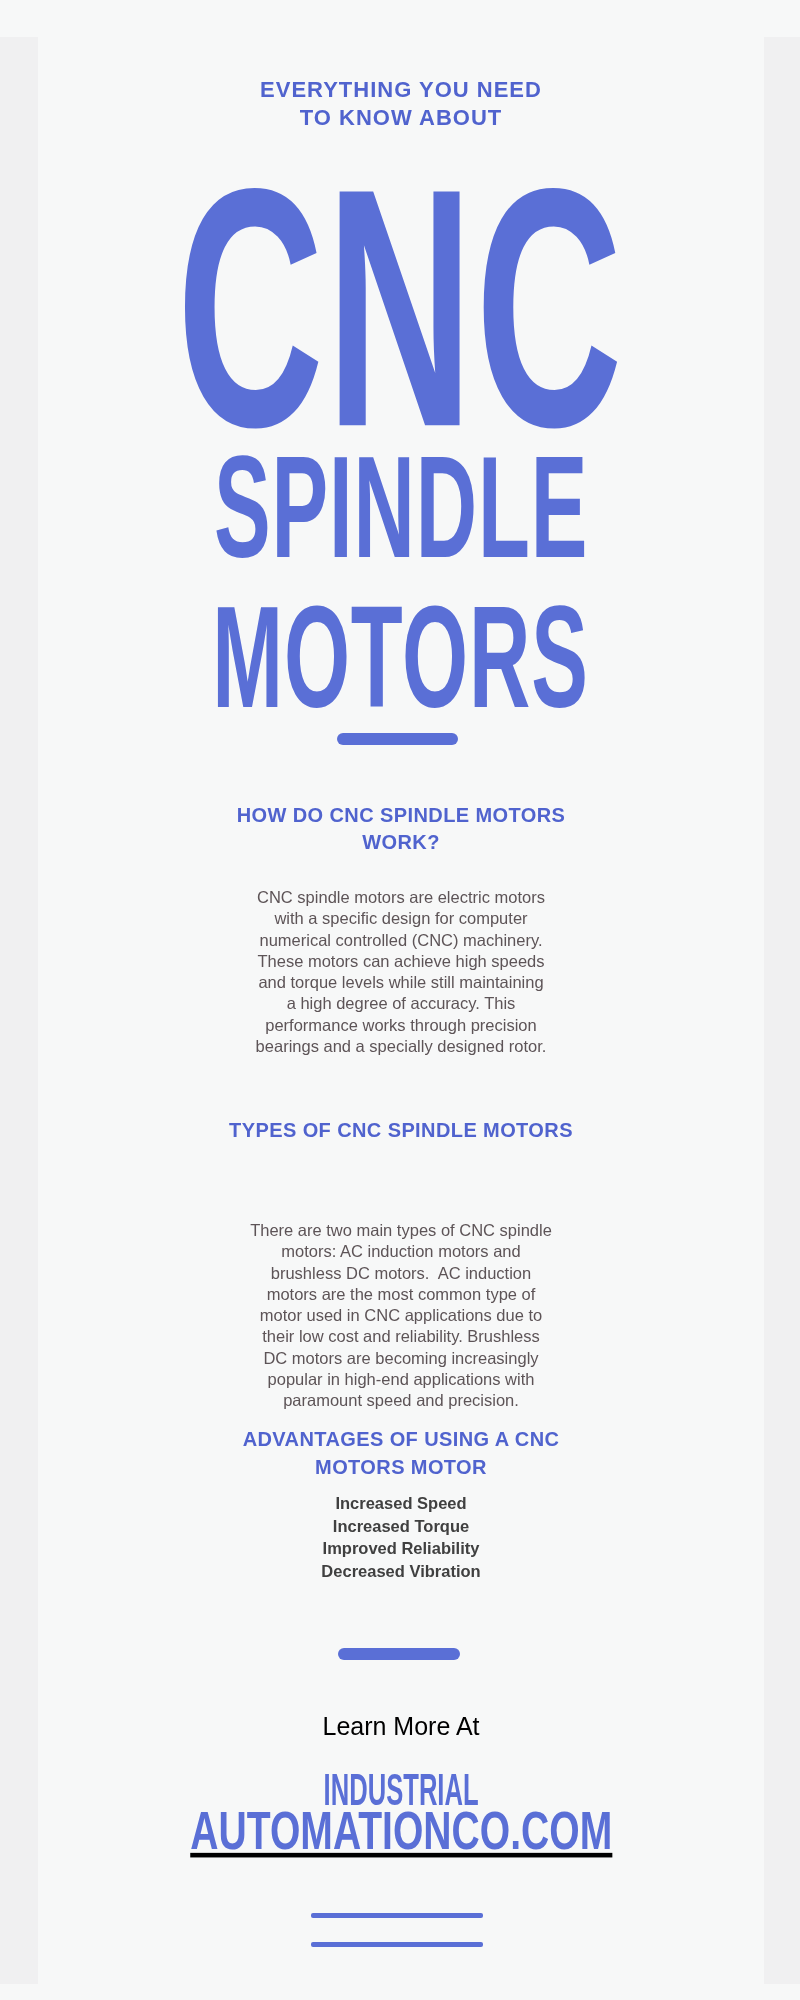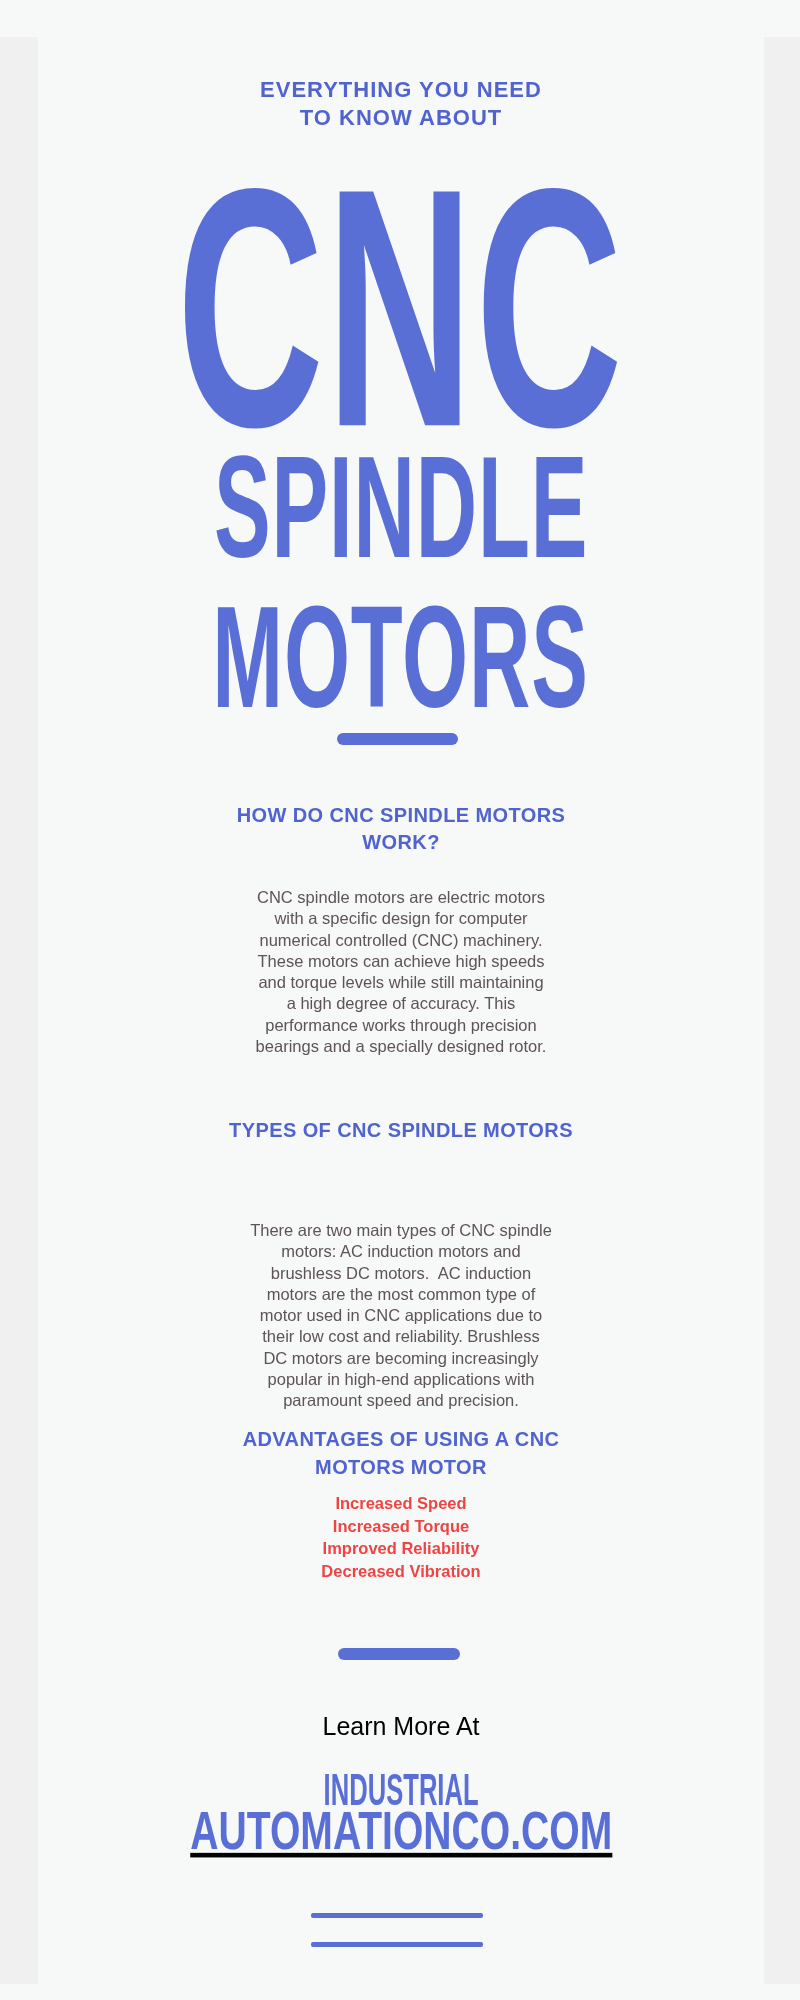--- a/index.html
+++ b/index.html
@@ -89,21 +89,21 @@
     white-space: pre-wrap;
   }
   .body-how   { top: 870px; margin-top: 17px; }
   .body-types { top: 1196px; margin-top: 24px; }
 
   .adv-list { top: 1492px; }
   .adv-item {
     font-size: 16.5px;
     font-weight: bold;
     line-height: 22.6px;
-    color: #ef4444;
+    color: #404040;
   }
 
   .learn-more {
     top: 1712px;
     font-size: 25px;
     color: #000000;
   }
 
   .brand-line {
     display: flex;

